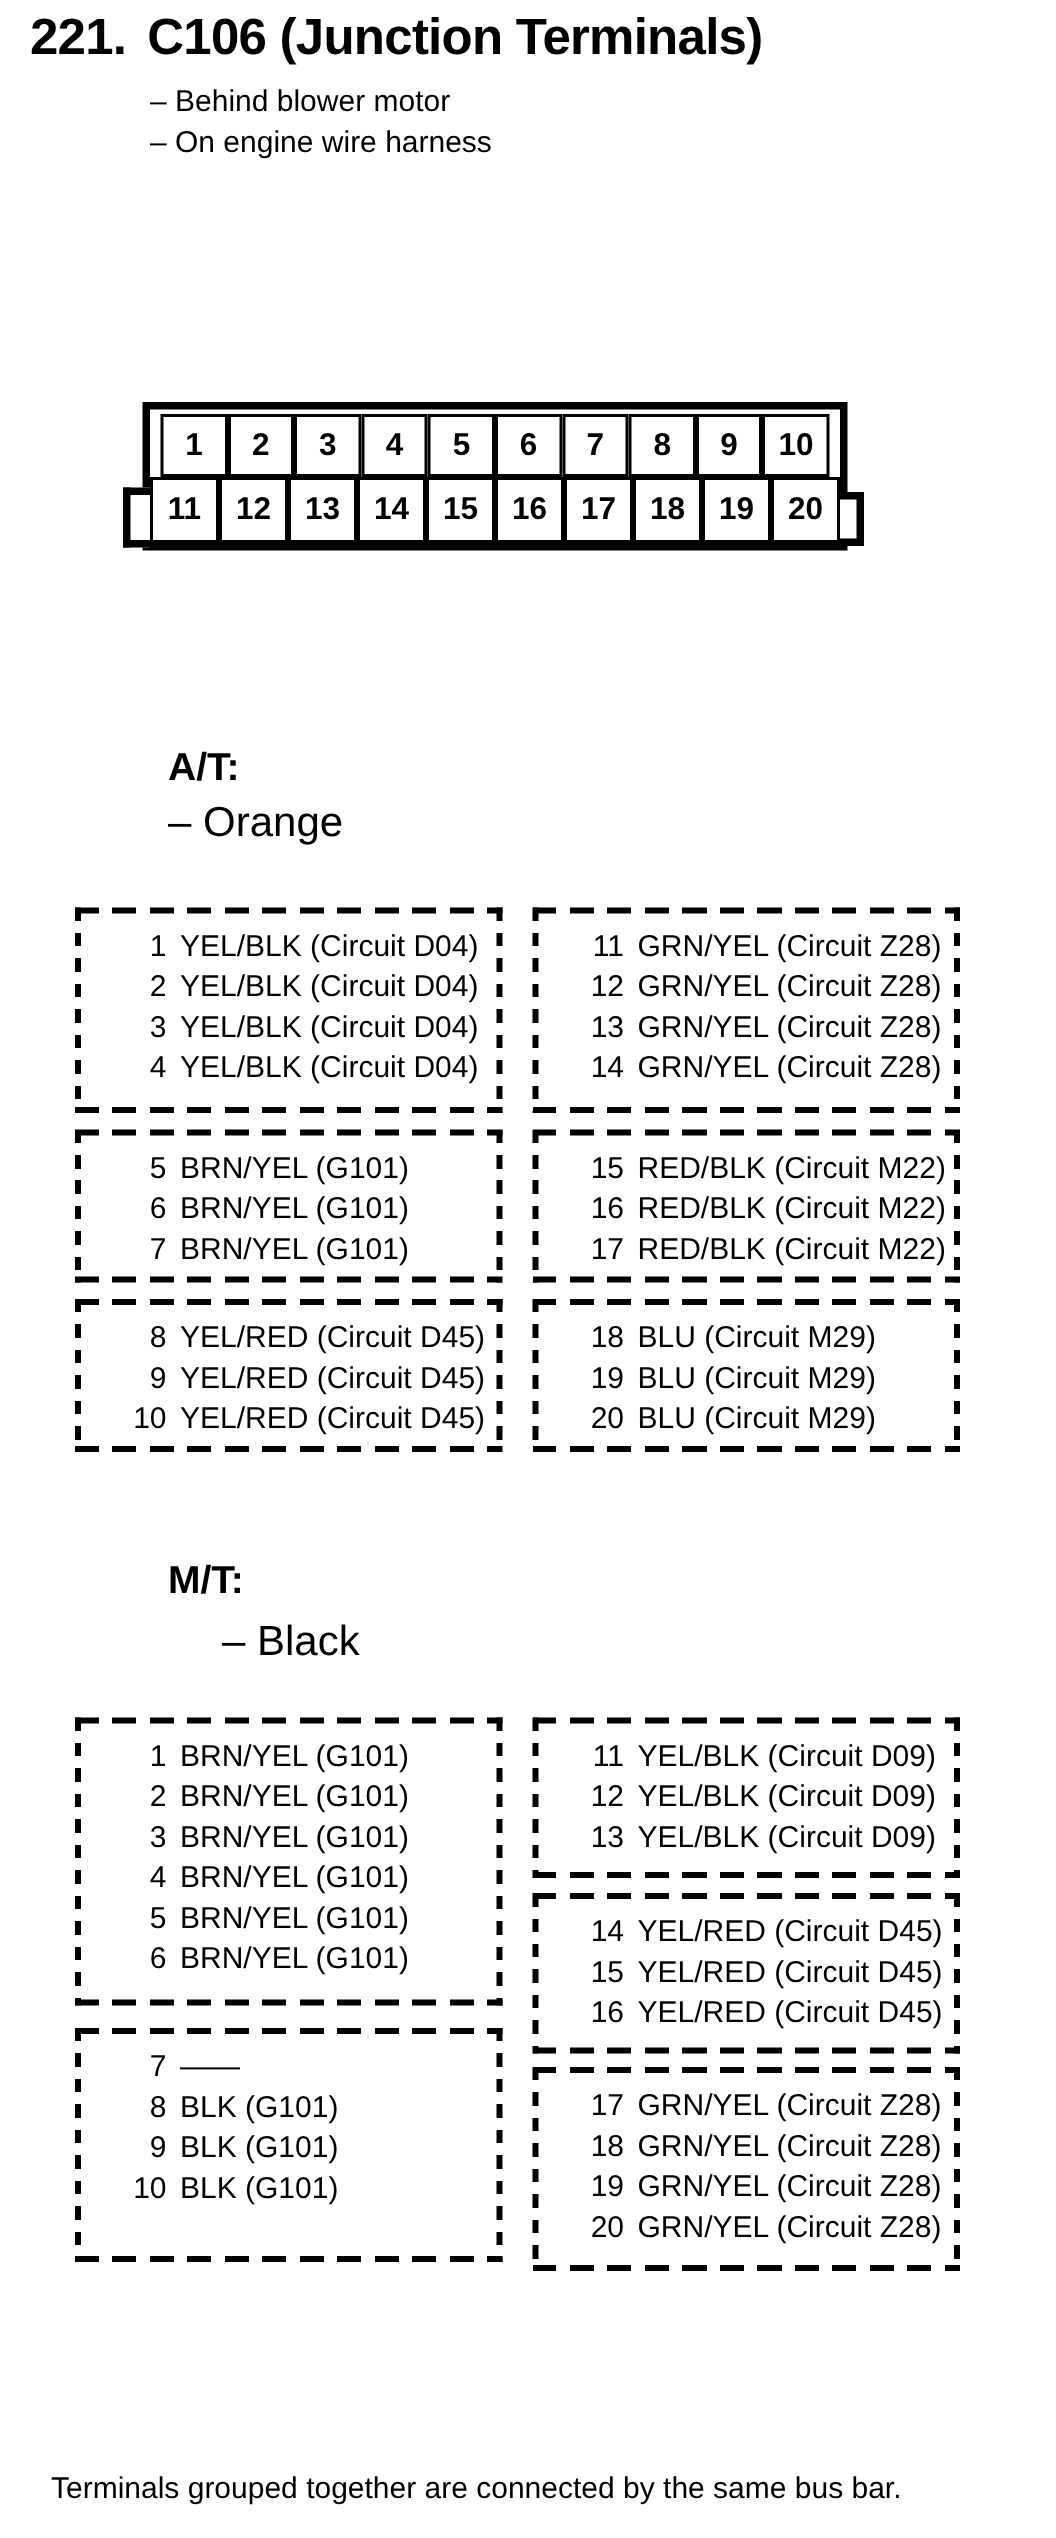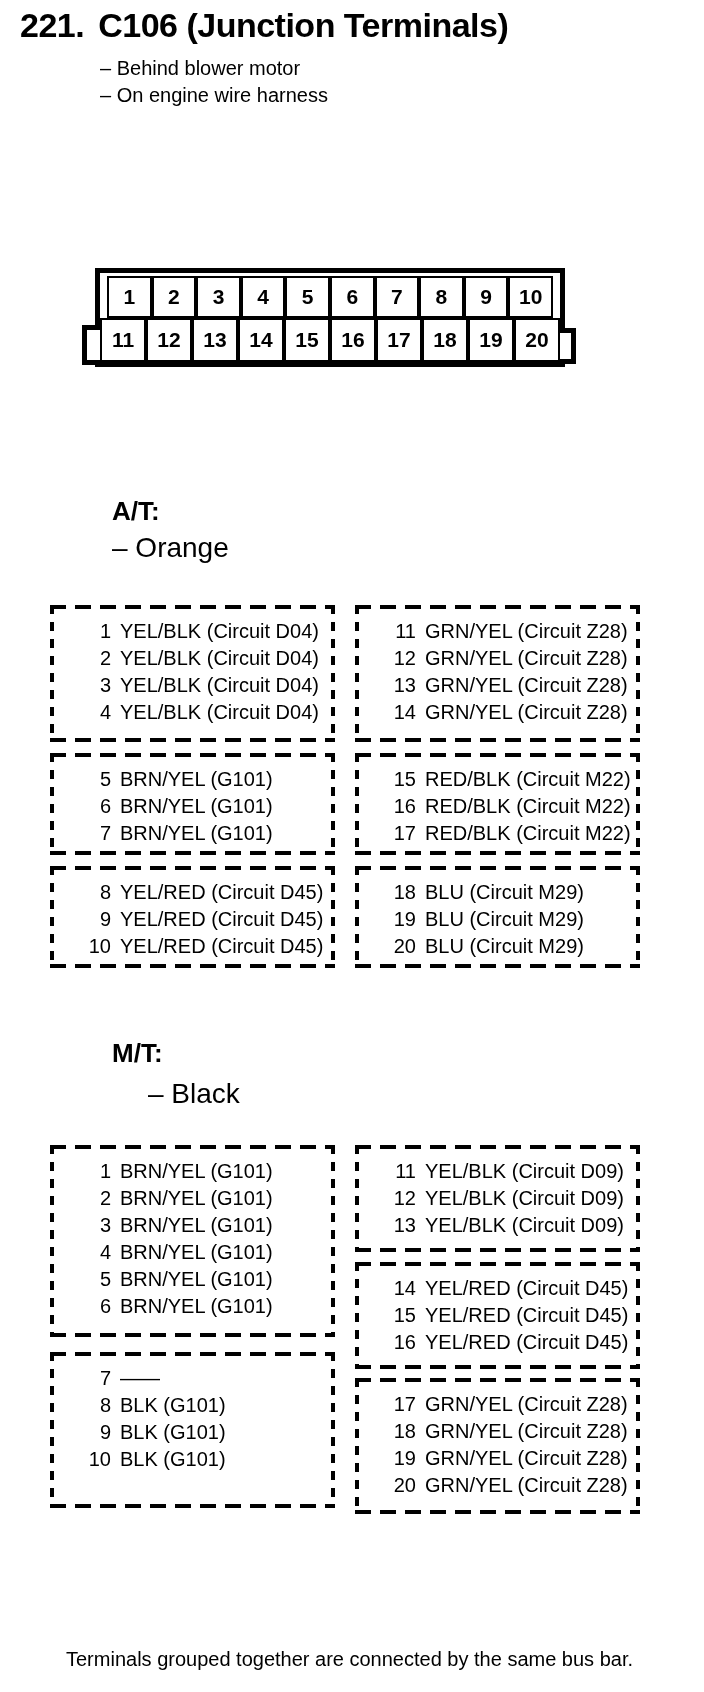--- a/index.html
+++ b/index.html
@@ -61,21 +61,21 @@
   .at-l2{left:50px;top:753px;width:285px;height:102px;}
   .at-r2{left:355px;top:753px;width:285px;height:102px;}
   .at-l3{left:50px;top:866px;width:285px;height:102px;}
   .at-r3{left:355px;top:866px;width:285px;height:102px;}
   .mt-l1{left:50px;top:1145px;width:285px;height:192px;}
   .mt-l2{left:50px;top:1352px;width:285px;height:156px;}
   .mt-r1{left:355px;top:1145px;width:285px;height:107px;}
   .mt-r2{left:355px;top:1262px;width:285px;height:107px;}
   .mt-r3{left:355px;top:1378px;width:285px;height:136px;}
   
-  .footer-note{position:absolute;left:34px;top:1648px;font-size:20px;margin-left:32px;}
+  .footer-note{position:absolute;left:34px;top:1648px;font-size:20px;}
 </style>
 </head>
 <body>
 
 <div class="page">
 
   <div class="title-row">
     <span>221.</span>
     <span>C106 (Junction Terminals)</span>
   </div>

